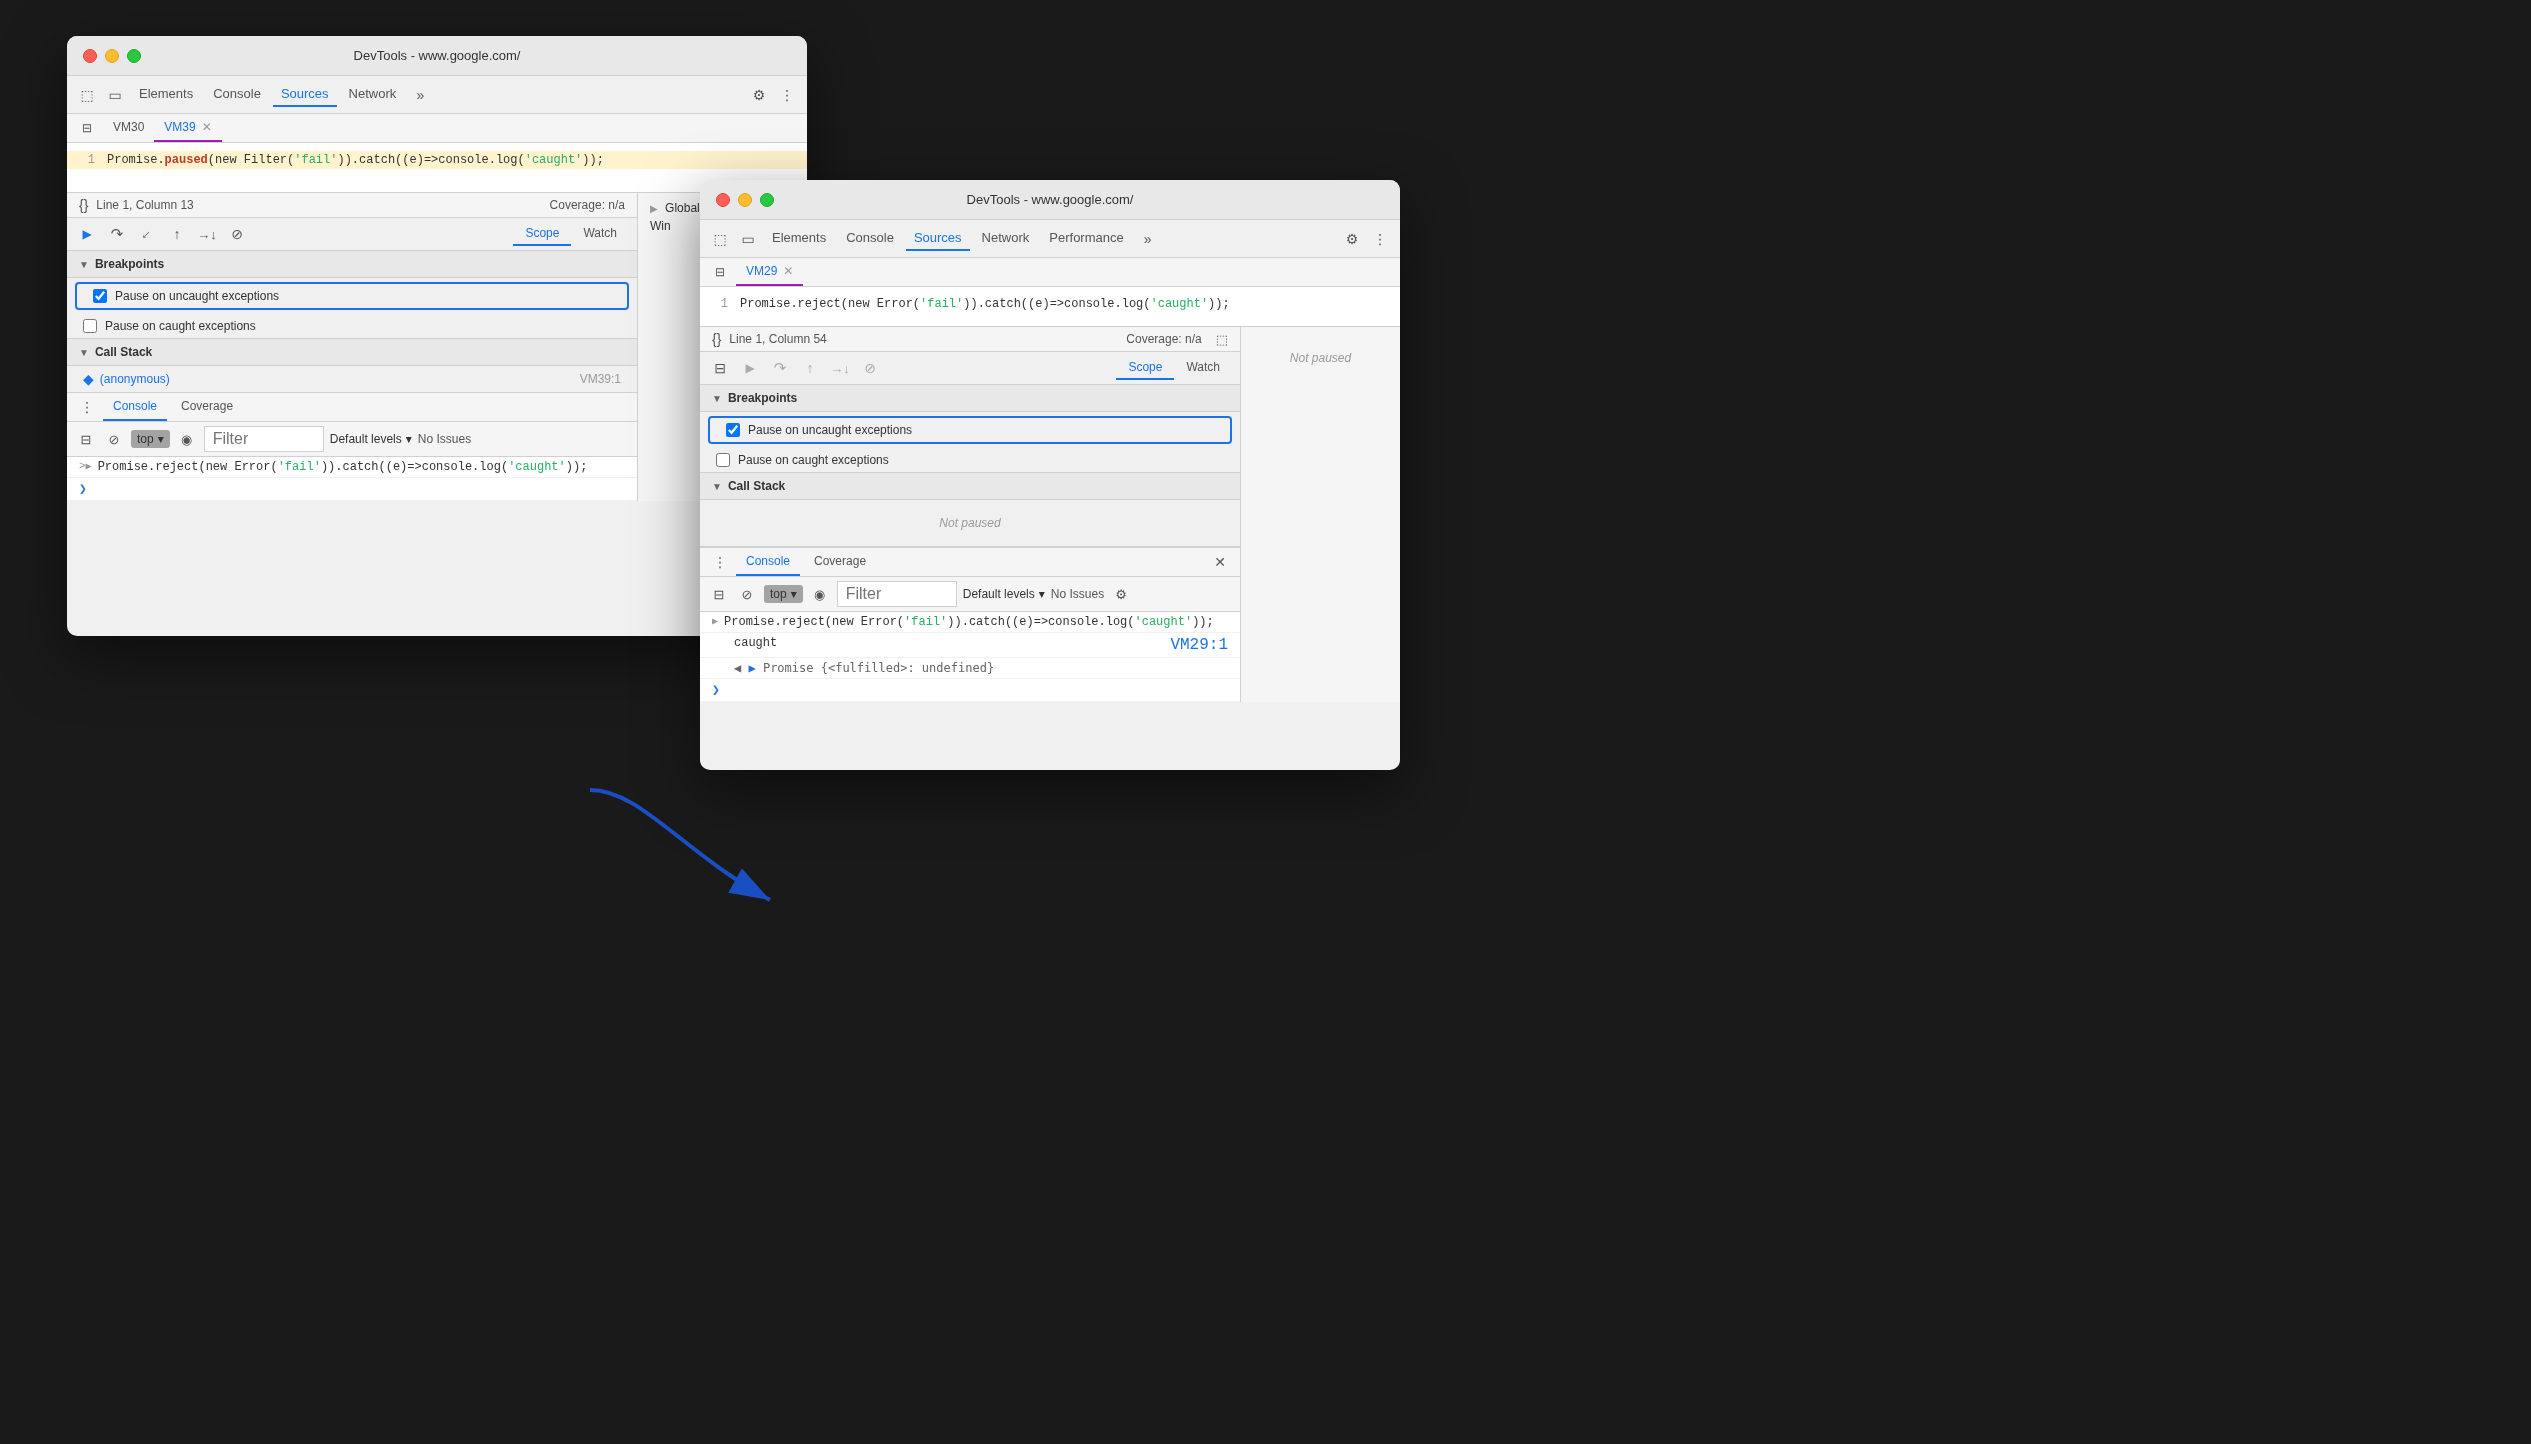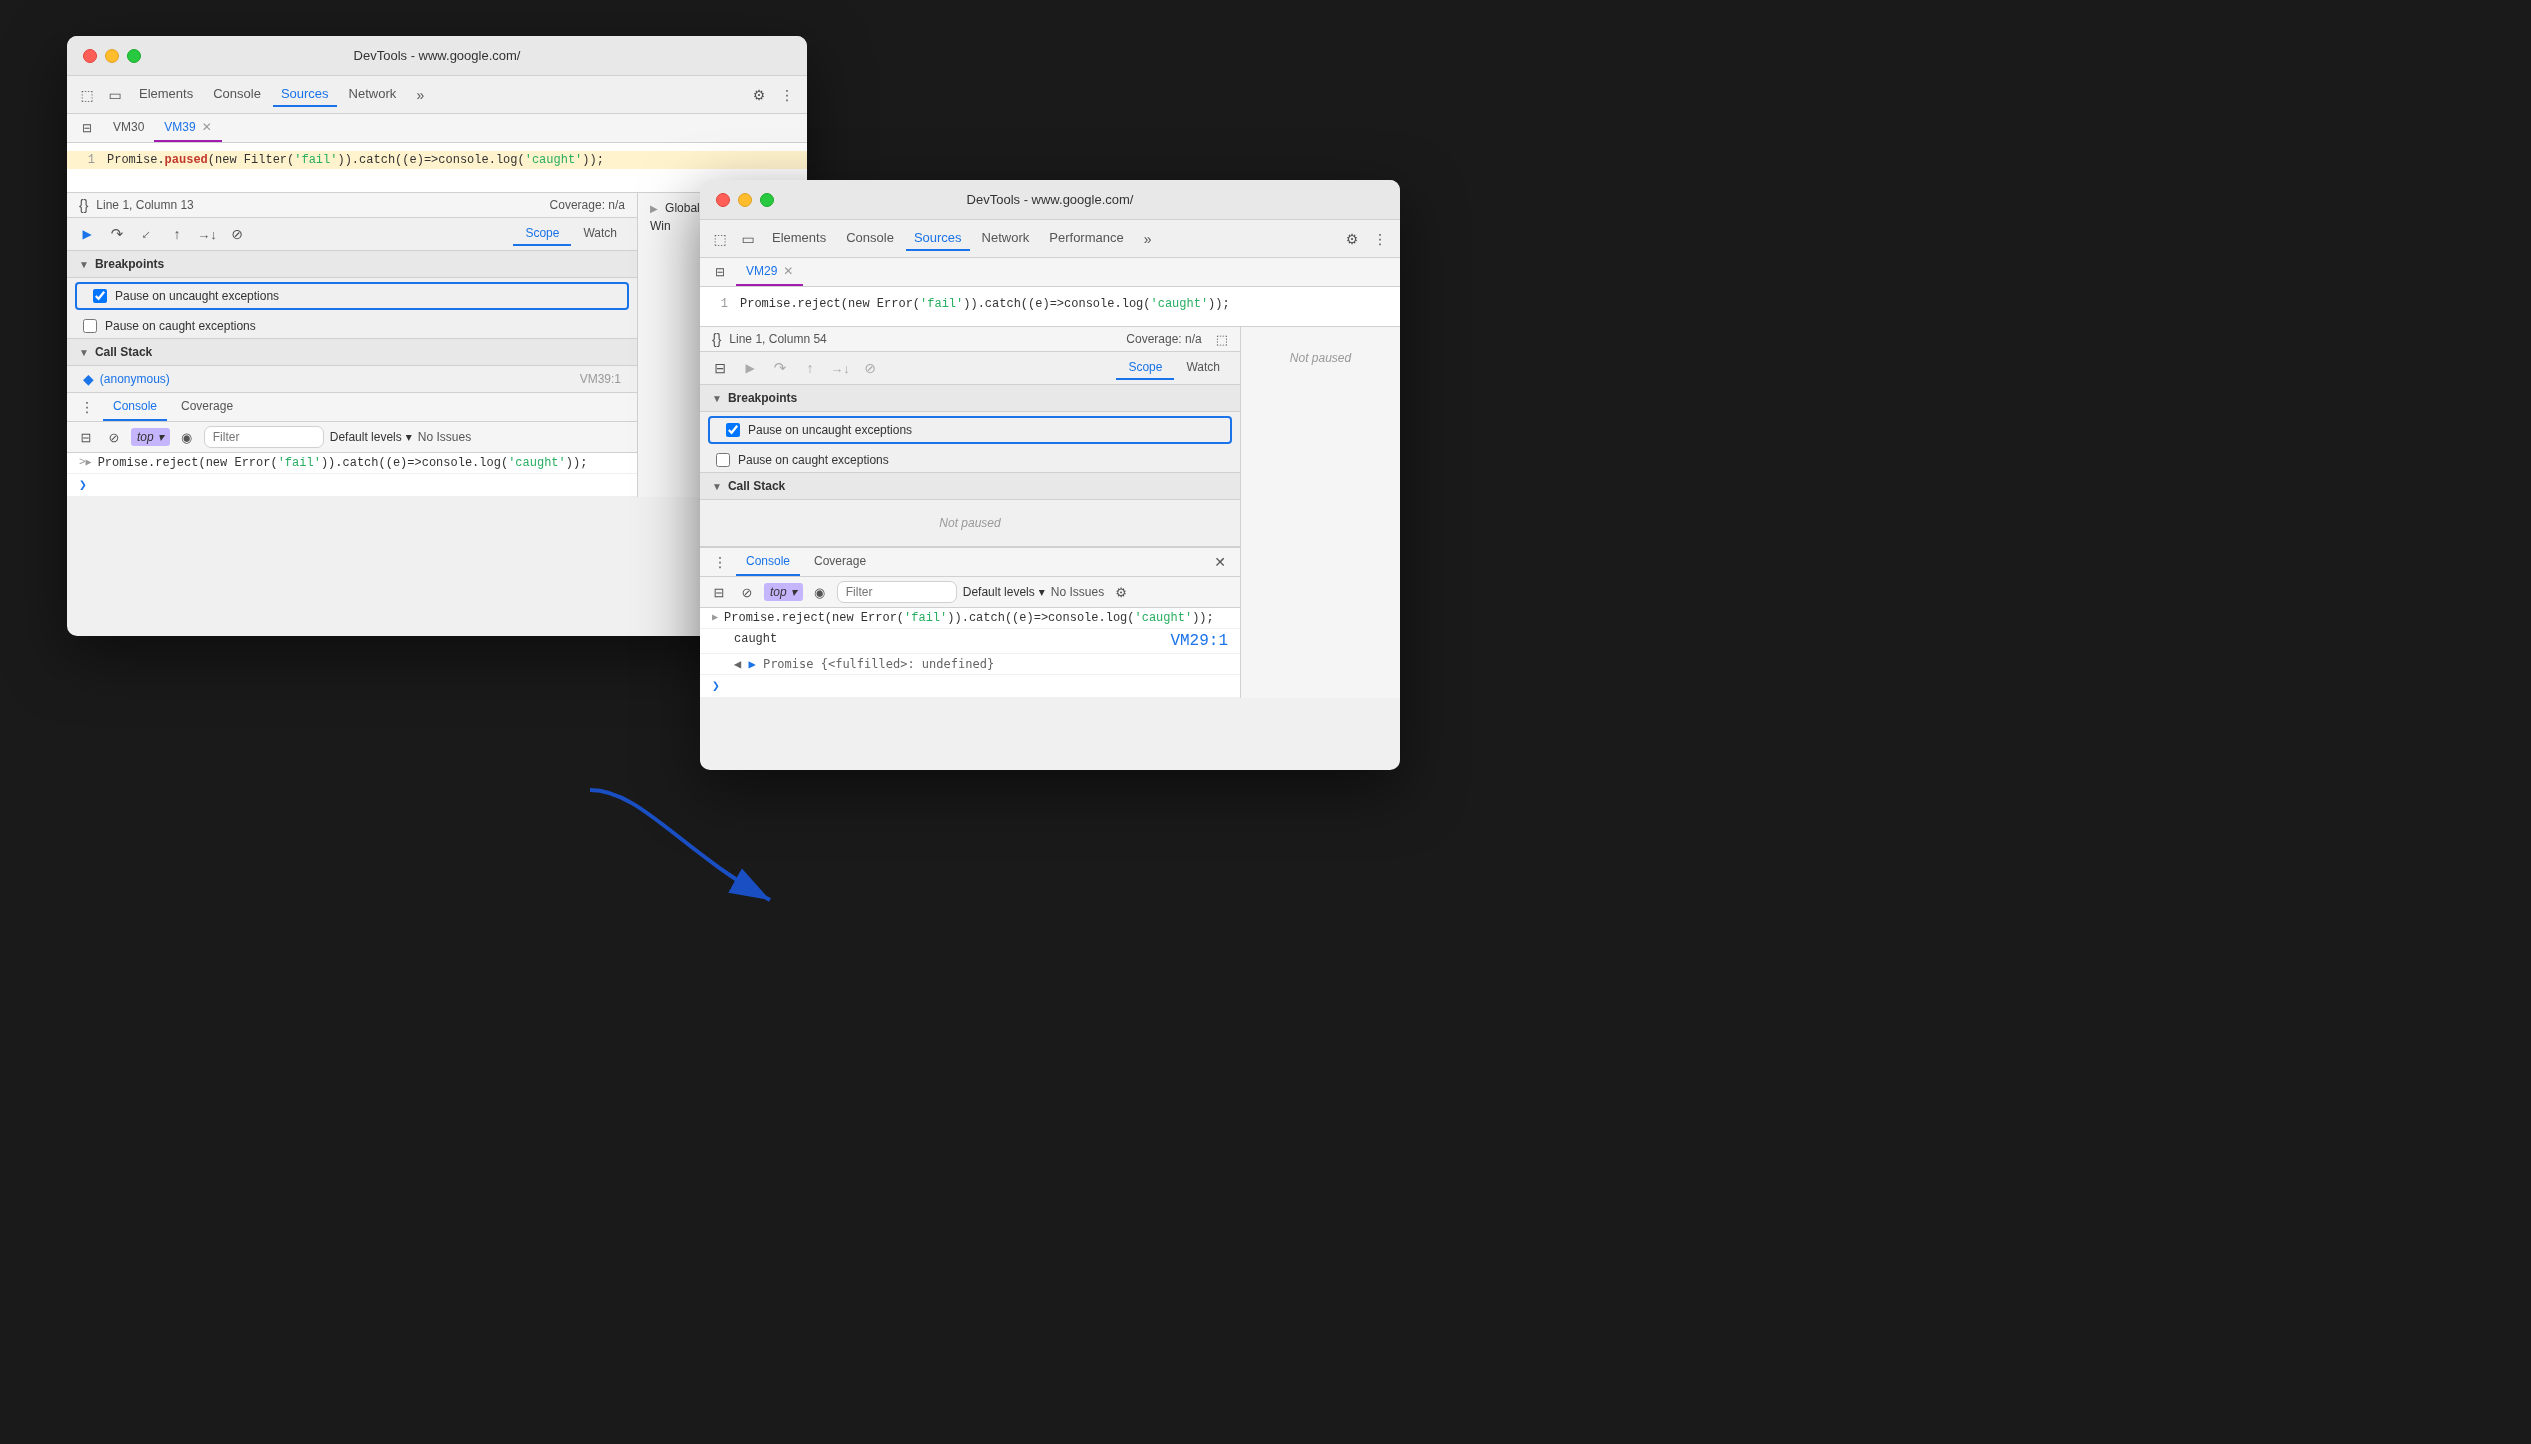--- a/index.html
+++ b/index.html
@@ -301,30 +301,29 @@
     }
 
     .top-select {
       display: flex;
       align-items: center;
       gap: 4px;
       font-size: 12px;
       color: #333;
       cursor: pointer;
       padding: 2px 6px;
-      background: #c4b5fd;
+      background: #a3a3a3;
       border-radius: 3px;
-      font-style: italic;
     }
 
     .filter-input {
       border: 1px solid #d0d0d0;
-      border-radius: 7px;
+      border-radius: 0;
       padding: 3px 8px;
-      font-size: 12px;
+      font-size: 16px;
       width: 120px;
     }
 
     .default-levels {
       display: flex;
       align-items: center;
       gap: 4px;
       font-size: 12px;
       color: #333;
       cursor: pointer;

